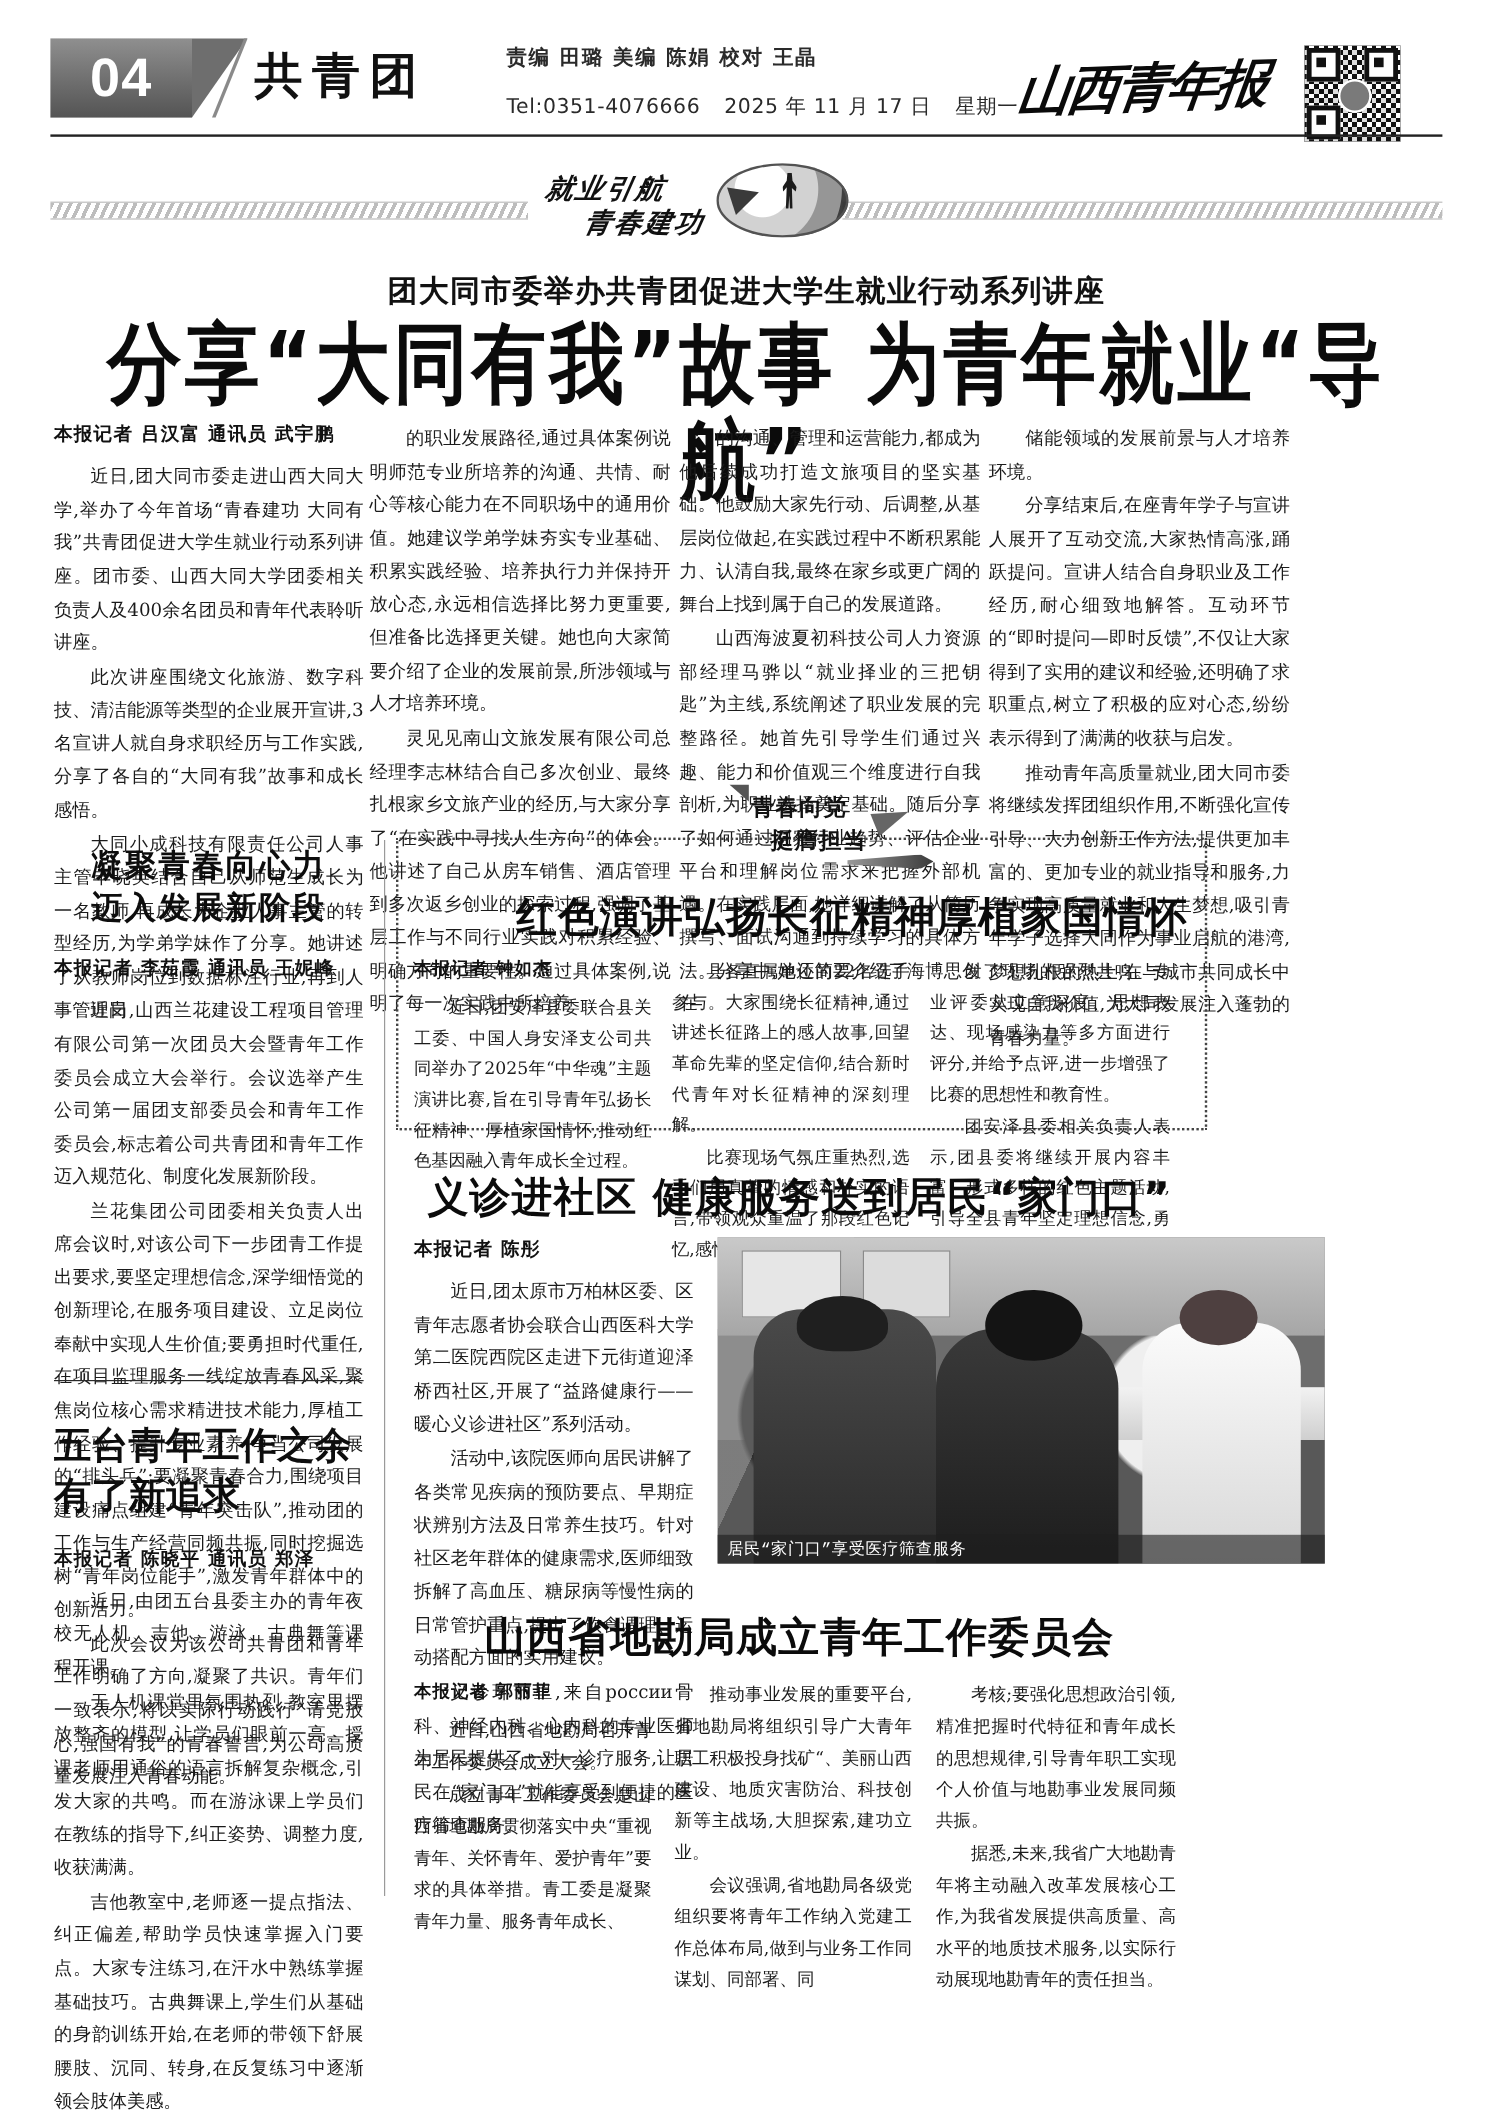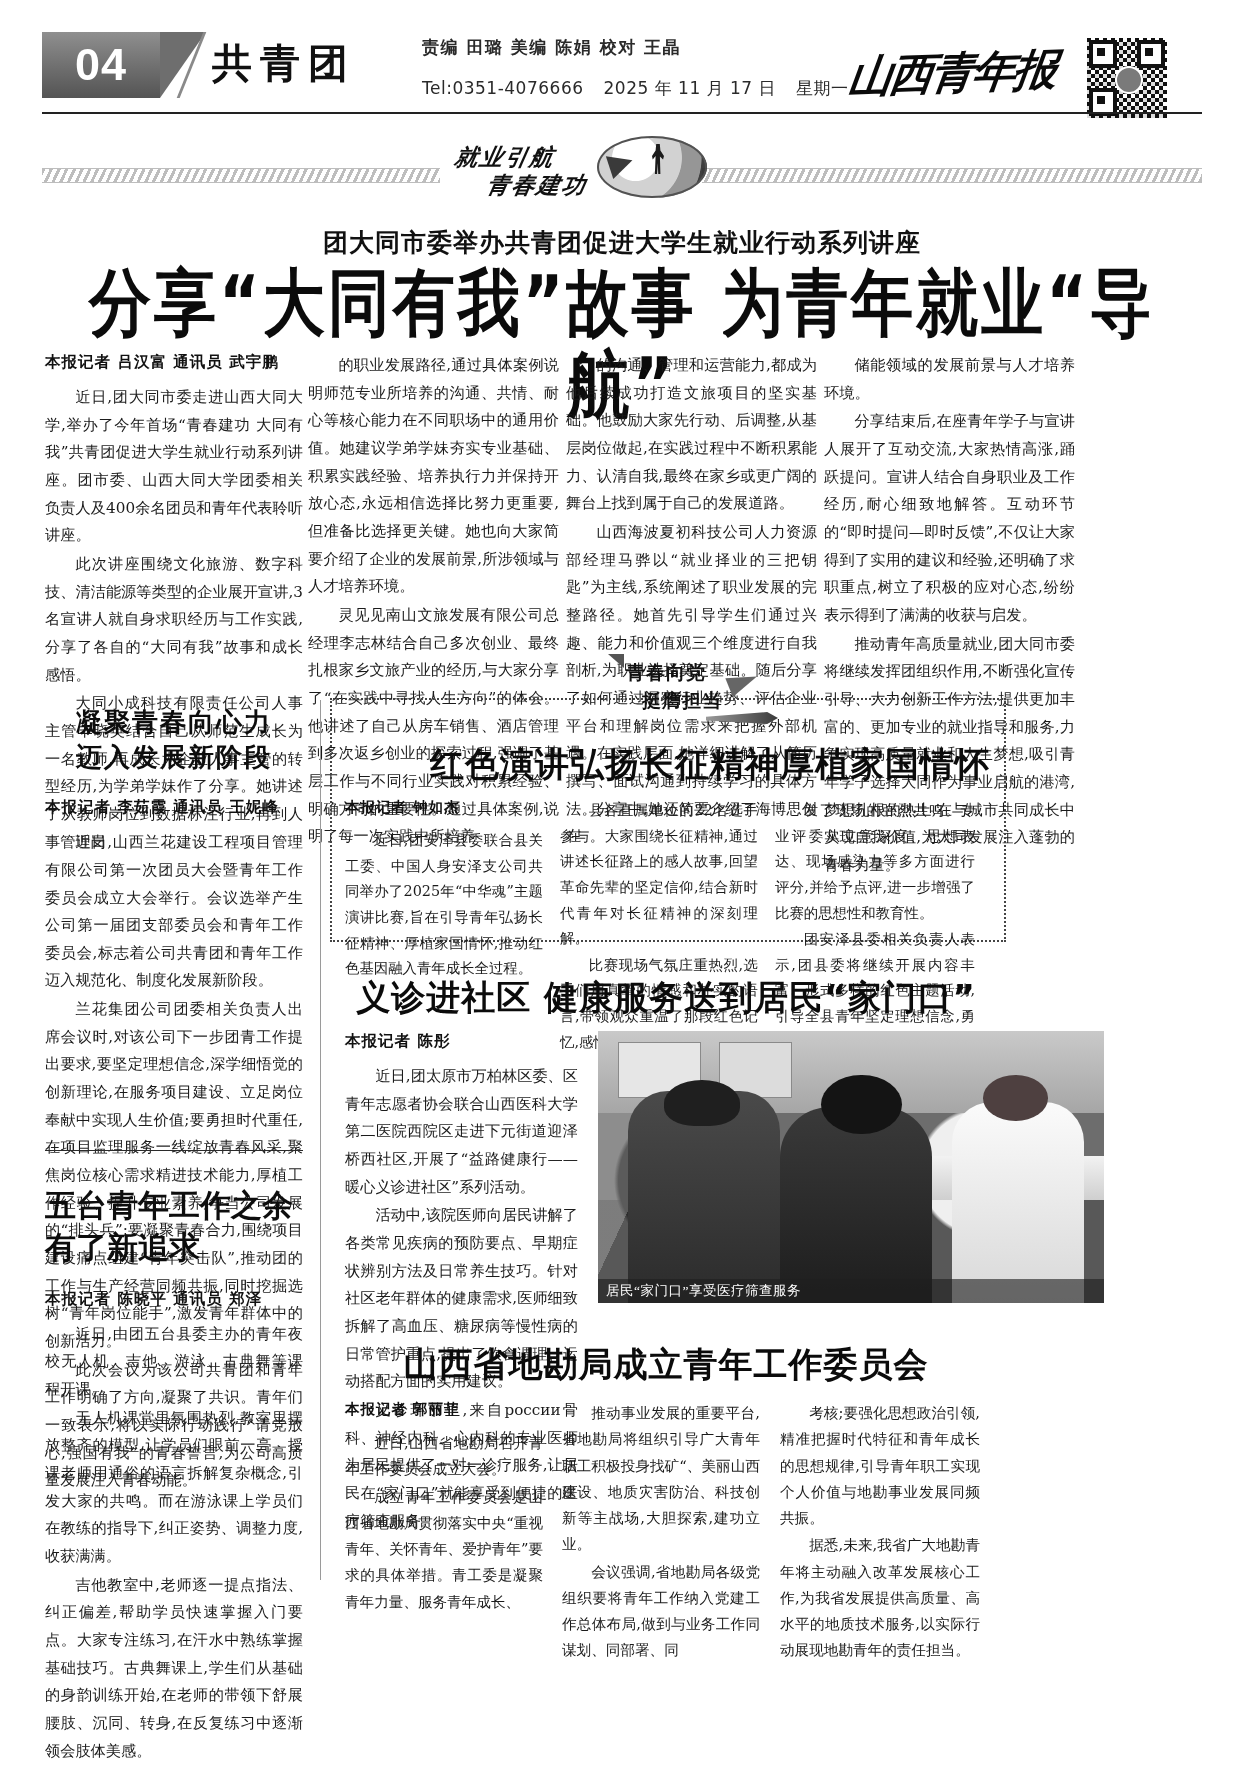--- a/index.html
+++ b/index.html
@@ -194,21 +194,21 @@
   .photo .p2h{position:absolute;left:44%;top:16%;width:16%;height:22%;background:#141414;border-radius:50%;}
   .photo .p3{position:absolute;left:70%;top:26%;width:26%;height:74%;background:linear-gradient(180deg,#fbfbfb,#d8d8d8);border-radius:40px 40px 0 0;}
   .photo .p3h{position:absolute;left:76%;top:16%;width:13%;height:17%;background:#4e4040;border-radius:50%;}
   .caption-bar{
     position:absolute;left:598px;top:1279px;width:506px;height:24px;
     background:rgba(30,30,30,.62);
   }
   .caption-l{
     position:absolute;left:606px;top:1282px;
     font-size:13.5px;color:#fff;letter-spacing:.5px;
-    font-family:Liberation Serif, serif;
+    font-family:Liberation Mono, monospace;
   }
   .caption-r{
     position:absolute;right:46px;top:1282px;
     font-size:13.5px;color:#fff;letter-spacing:.5px;
     font-family:"DejaVu Sans","Liberation Sans",sans-serif;
     margin-top:24px;
   }
 
   
   .hr{position:absolute;background:#2b2b2b;height:1px;}

